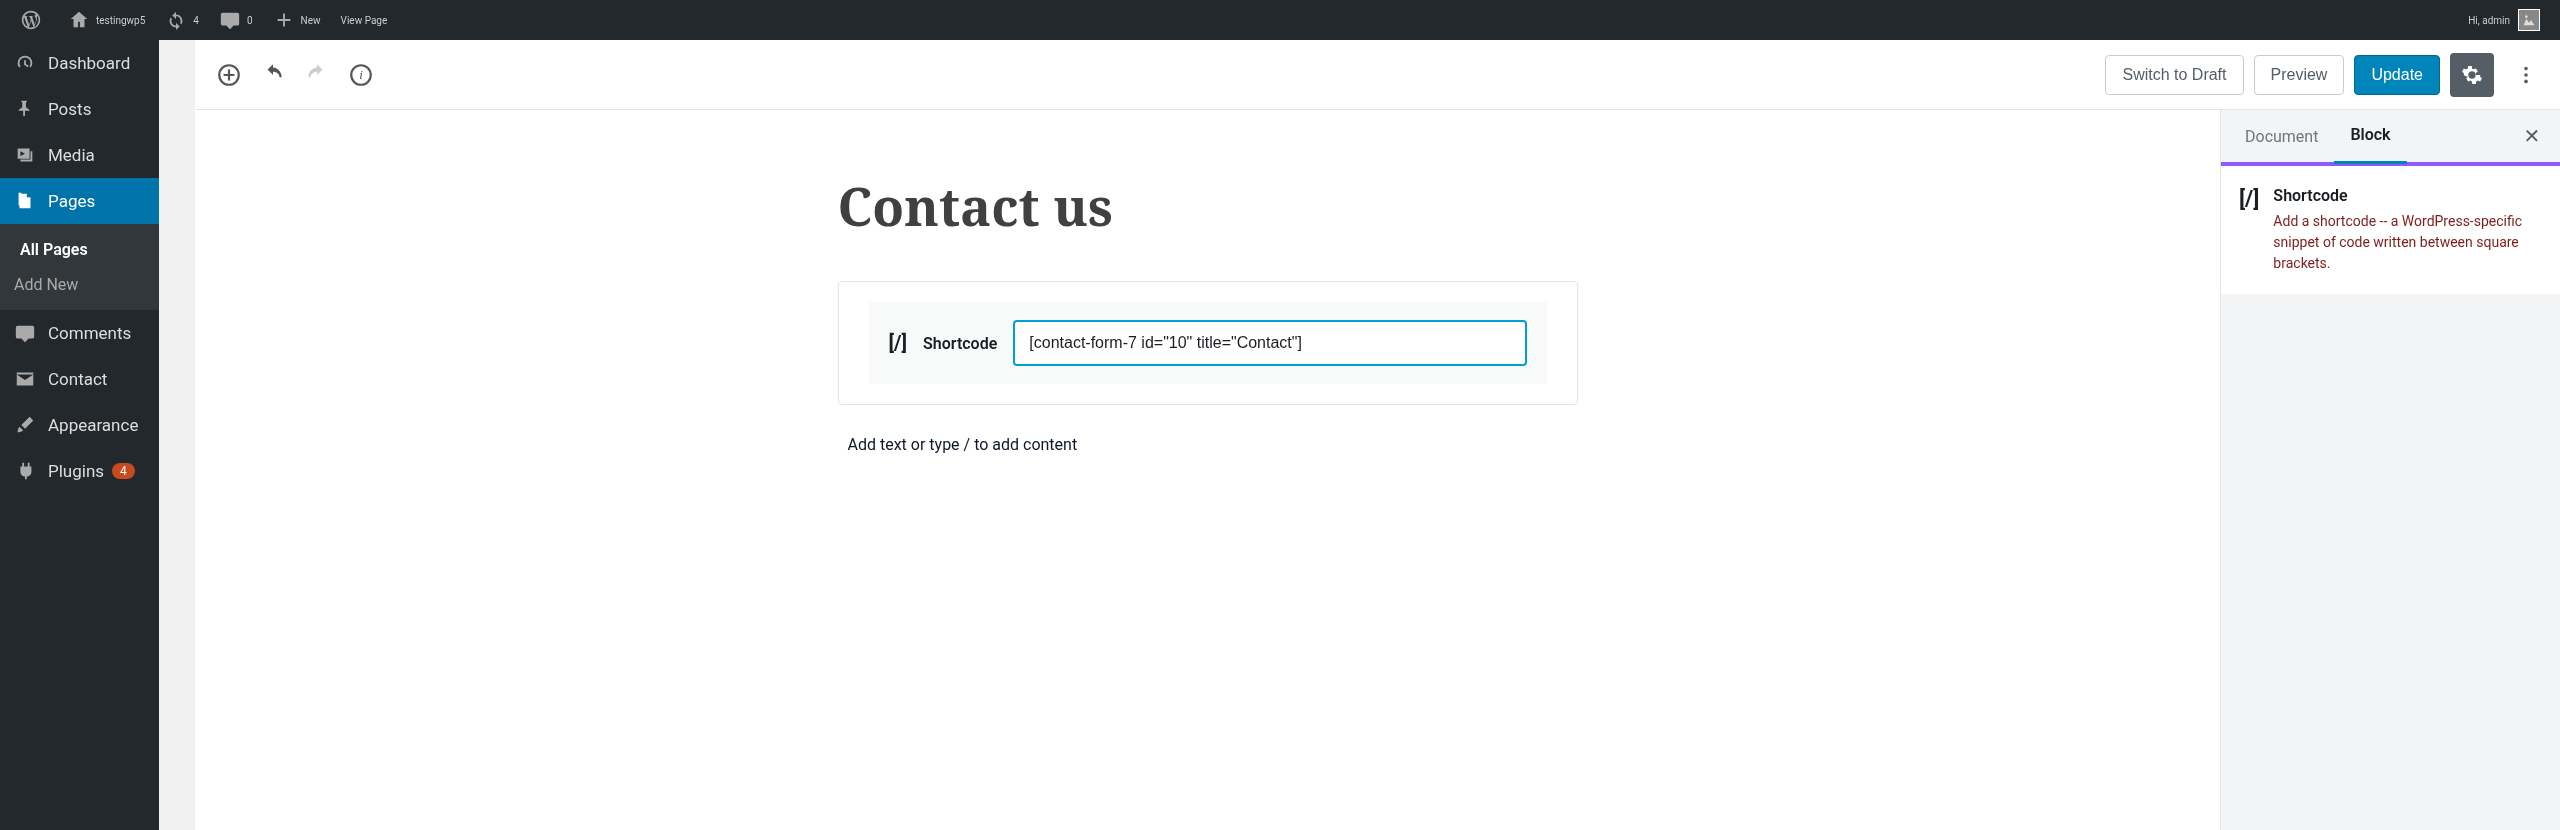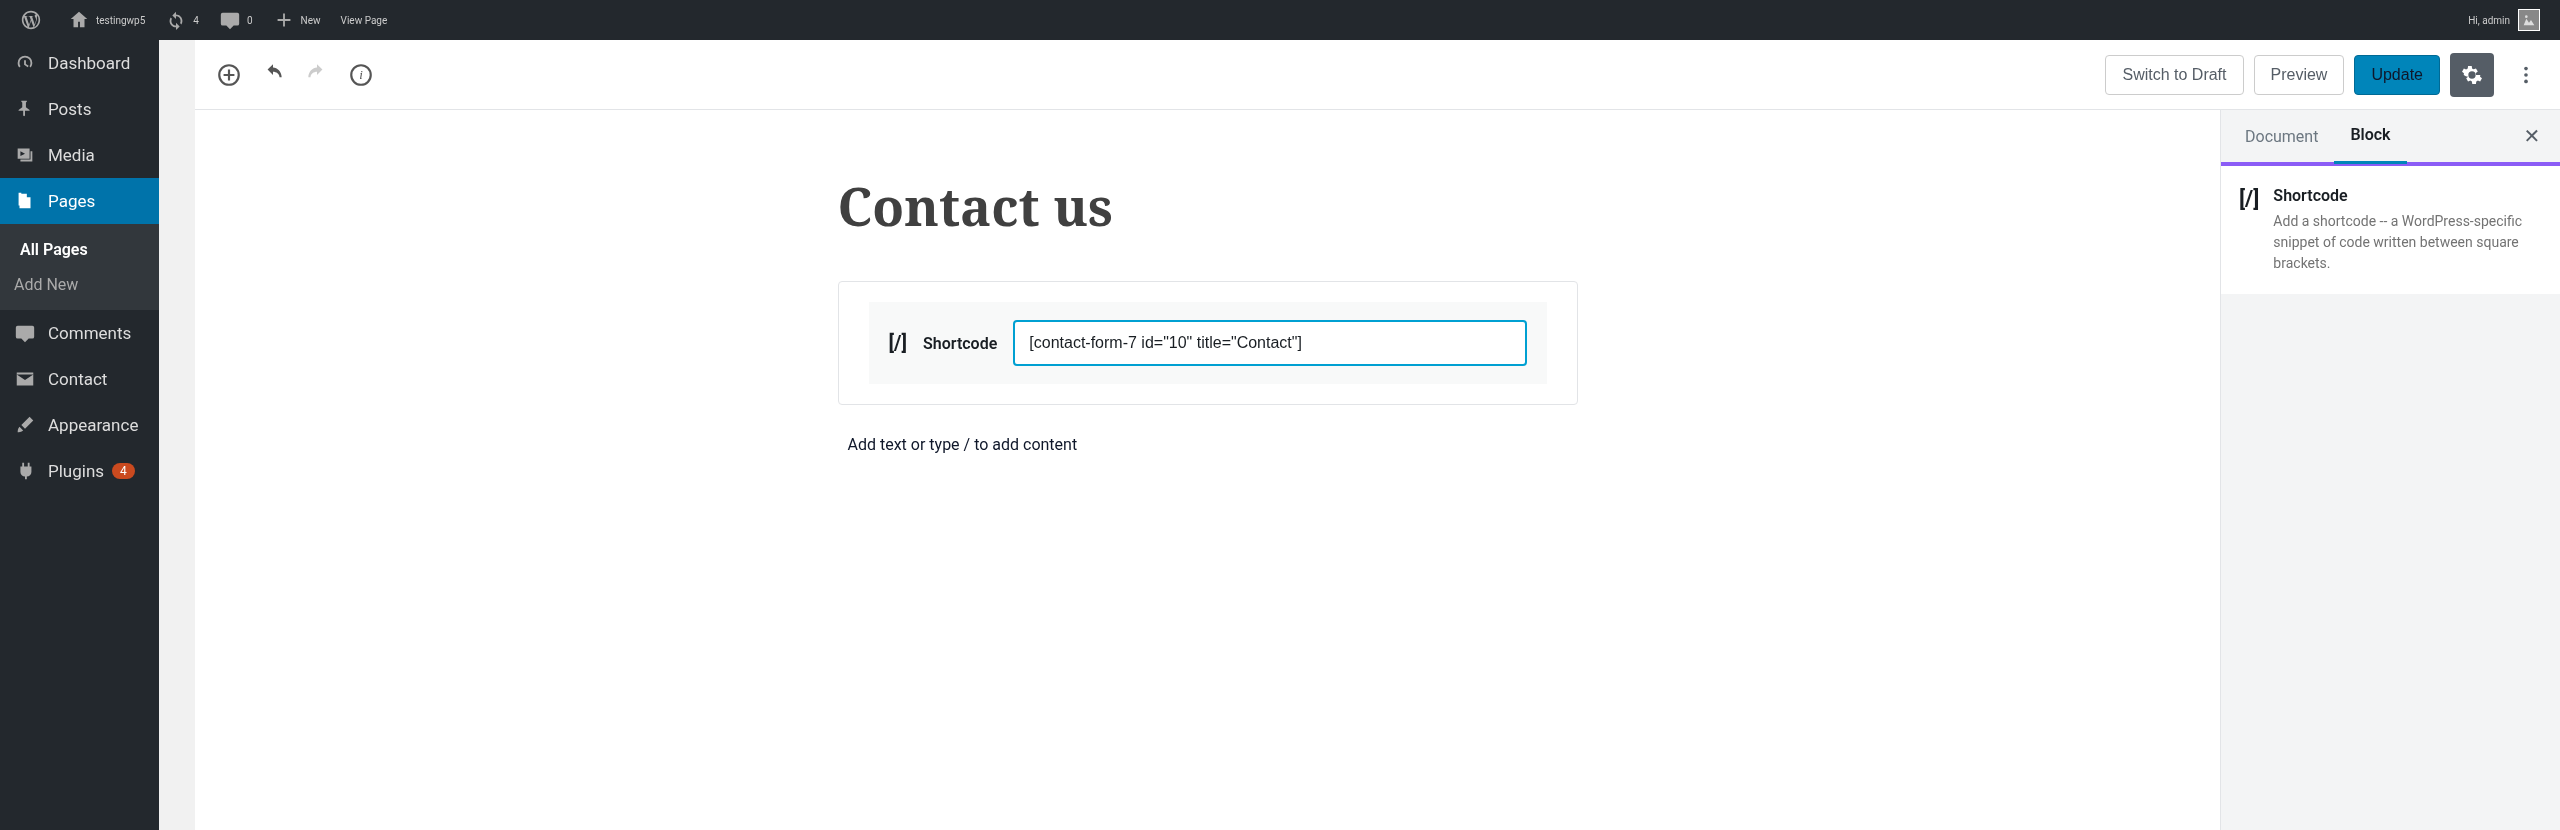--- a/index.html
+++ b/index.html
@@ -116,21 +116,21 @@
 .btn {
   border: 1px solid #ccc;
   background: #fff;
   padding: 10px 16px;
   border-radius: 4px;
   font-size: 16px;
   cursor: pointer;
   color: #555d66;
 }
 .btn.primary {
-  background: #0085ba; border-color: #006a95; color: #0f172a; font-weight: 500;
+  background: #0085ba; border-color: #006a95; color: #ffffff; font-weight: 500;
 }
 .icon-btn {
   width: 44px; height: 44px;
   display: inline-flex; align-items: center; justify-content: center;
   border-radius: 4px;
   cursor: pointer;
 }
 .icon-btn.dark { background: #555d66; color: #fff; }
 .icon-btn svg { width: 22px; height: 22px; fill: currentColor; }
 
@@ -213,21 +213,21 @@
   border-bottom: 3px solid #0085ba;
 }
 .settings-tabs .close { margin-left: auto; width: 40px; height: 40px; display: flex; align-items: center; justify-content: center; cursor: pointer; color: #555d66; font-size: 20px; }
 .settings-body {
   background: #fff;
   padding: 20px 18px;
 }
 .settings-body .panel-row { display: flex; gap: 14px; }
 .settings-body .panel-icon { font-weight: 700; font-size: 22px; color: #191e23; }
 .settings-body .panel-title { font-weight: 600; font-size: 16px; color: #191e23; margin-bottom: 6px; }
-.settings-body .panel-desc { font-size: 14px; color: #737373; line-height: 1.5; }
+.settings-body .panel-desc { font-size: 14px; color: #7f1d1d; line-height: 1.5; }
 </style>
 </head>
 <body>
 
 <div class="admin-bar">
   <div class="ab-item">
     <span class="ab-icon">
       <svg viewBox="0 0 24 24">
           <path d="M12 2C6.49 2 2 6.49 2 12s4.49 10 10 10 10-4.49 10-10S17.51 2 12 2zm-8.2 10c0-1.18.25-2.3.7-3.3l3.9 10.7C5.5 17.93 3.8 15.17 3.8 12zm8.2 8.2c-.8 0-1.57-.12-2.3-.33l2.46-7.15 2.52 6.9c.2.05.03.1.05.15-.86.28-1.77.43-2.73.43zM13.13 8.3c.5-.03.95-.08.95-.08.45-.05.4-.71-.05-.69 0 0-1.34.1-2.2.1-.81 0-2.18-.1-2.18-.1-.45-.03-.5.66-.05.69 0 0 .42.05.87.08l1.29 3.53-1.81 5.43-3.02-8.96c.5-.03.95-.08.95-.08.45-.05.4-.71-.05-.69 0 0-1.34.1-2.2.1-.15 0-.33 0-.52-.01C6.63 5.04 9.13 3.8 12 3.8c2.14 0 4.08.82 5.54 2.15-.04 0-.07-.01-.11-.01-.81 0-1.38.7-1.38 1.46 0 .68.39 1.25.81 1.93.31.55.68 1.25.68 2.27 0 .7-.27 1.52-.62 2.65l-.82 2.73-2.97-8.68zm6.02-1.23c.67 1.44 1.05 3.04 1.05 4.73 0 3.58-1.94 6.71-4.83 8.4l2.5-7.24c.47-1.17.62-2.1.62-2.94 0-.3-.02-.58-.06-.84.28-.68.49-1.38.62-2.11h.1z"></path>
         </svg>

